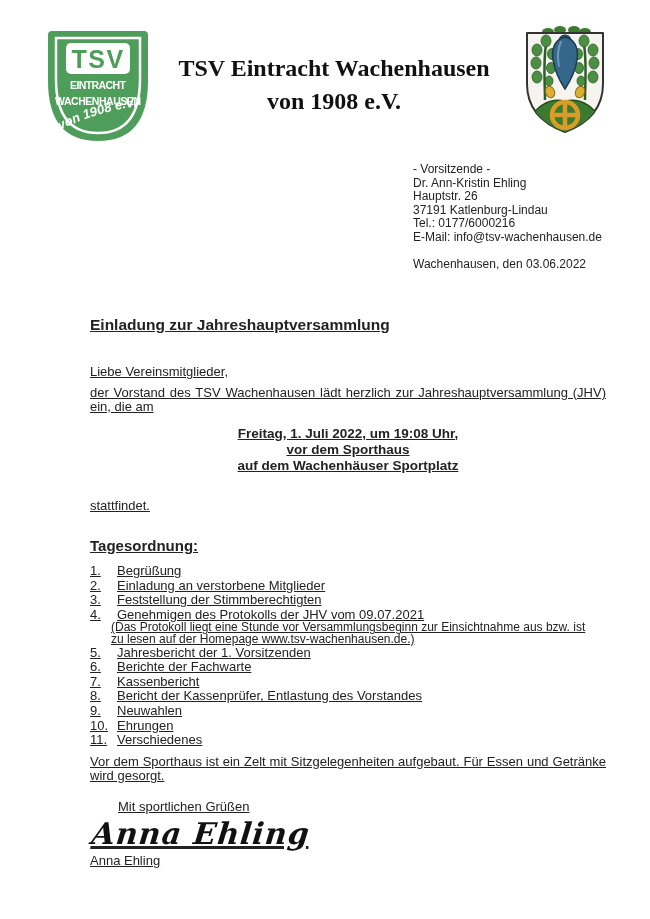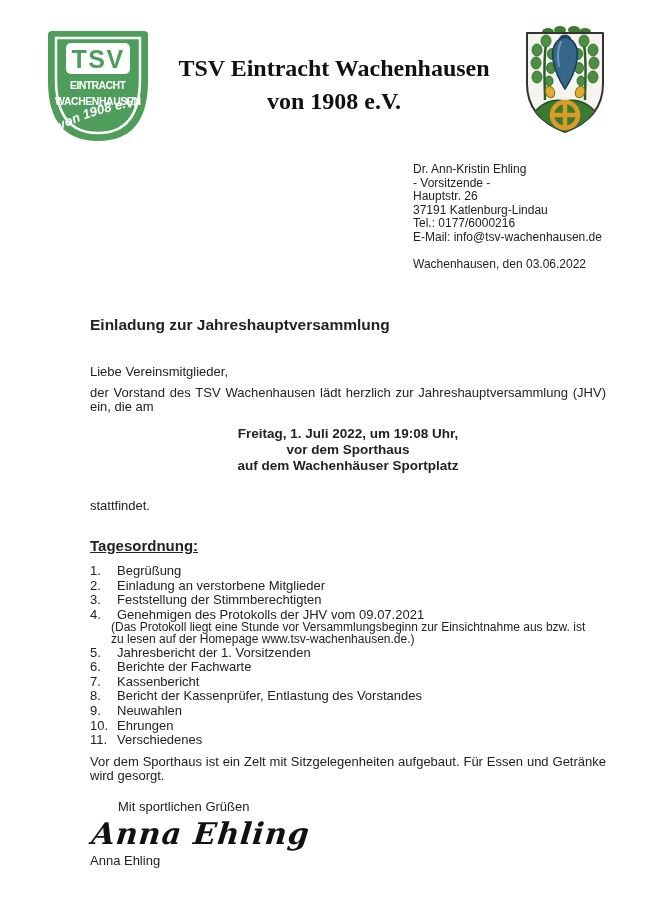--- a/index.html
+++ b/index.html
@@ -12,21 +12,21 @@
   .coat-of-arms{position:absolute;left:522px;top:26px;}
   .doc-title{
     position:absolute;left:166px;top:52px;width:336px;text-align:center;
     font-family:"Liberation Serif","DejaVu Serif",serif;font-weight:bold;
     font-size:24px;line-height:33px;color:#111;
   }
   
   .sender{position:absolute;left:413px;top:163px;font-size:12px;line-height:13.5px;}
   .sender .dateline{margin-top:14px;}
   
-  .main{position:absolute;left:90px;top:316px;width:516px;font-size:13px;line-height:14.5px;}
+  .main{position:absolute;left:90px;top:316px;width:516px;font-size:13px;line-height:14.5px;text-decoration:underline;}
   .subject{font-weight:bold;font-size:15.5px;line-height:18px;}
   .salutation{margin-top:31px;}
   .intro{margin-top:6px;text-align:justify;}
   .event-block{margin-top:11px;text-align:center;font-weight:bold;font-size:13.5px;line-height:16px;}
   .stattfindet{margin-top:25px;}
   .agenda-title{margin-top:24px;font-weight:bold;font-size:15px;line-height:18px;text-decoration:underline;}
   .agenda{margin-top:9px;}
   .agenda-row{display:flex;line-height:14.6px;}
   .agenda-row .num{flex:0 0 27px;}
   .agenda-row .txt{flex:1;}
@@ -118,22 +118,22 @@
       <path d="M6,94 Q22,70 43,75 Q64,70 80,94 Q62,106 43,107 Q24,106 6,94 Z" fill="#3c7a30" stroke="#24511c" stroke-width="1.5"></path>
 
       <g stroke="#d99c28" fill="none">
         <circle cx="43" cy="89" r="13" stroke-width="4.5"></circle>
         <path d="M43,78 L43,100 M32,89 L54,89" stroke-width="4.5"></path>
       </g>
     </g>
   </svg>
 
   <div class="sender">
+    <div>- Vorsitzende -</div>
     <div>Dr. Ann-Kristin Ehling</div>
-    <div>- Vorsitzende -</div>
     <div>Hauptstr. 26</div>
     <div>37191 Katlenburg-Lindau</div>
     <div>Tel.: 0177/6000216</div>
     <div>E-Mail: info@tsv-wachenhausen.de</div>
     <div class="dateline">Wachenhausen, den 03.06.2022</div>
   </div>
 
   <div class="main">
     <div class="subject">Einladung zur Jahreshauptversammlung</div>
     <div class="salutation">Liebe Vereinsmitglieder,</div>

